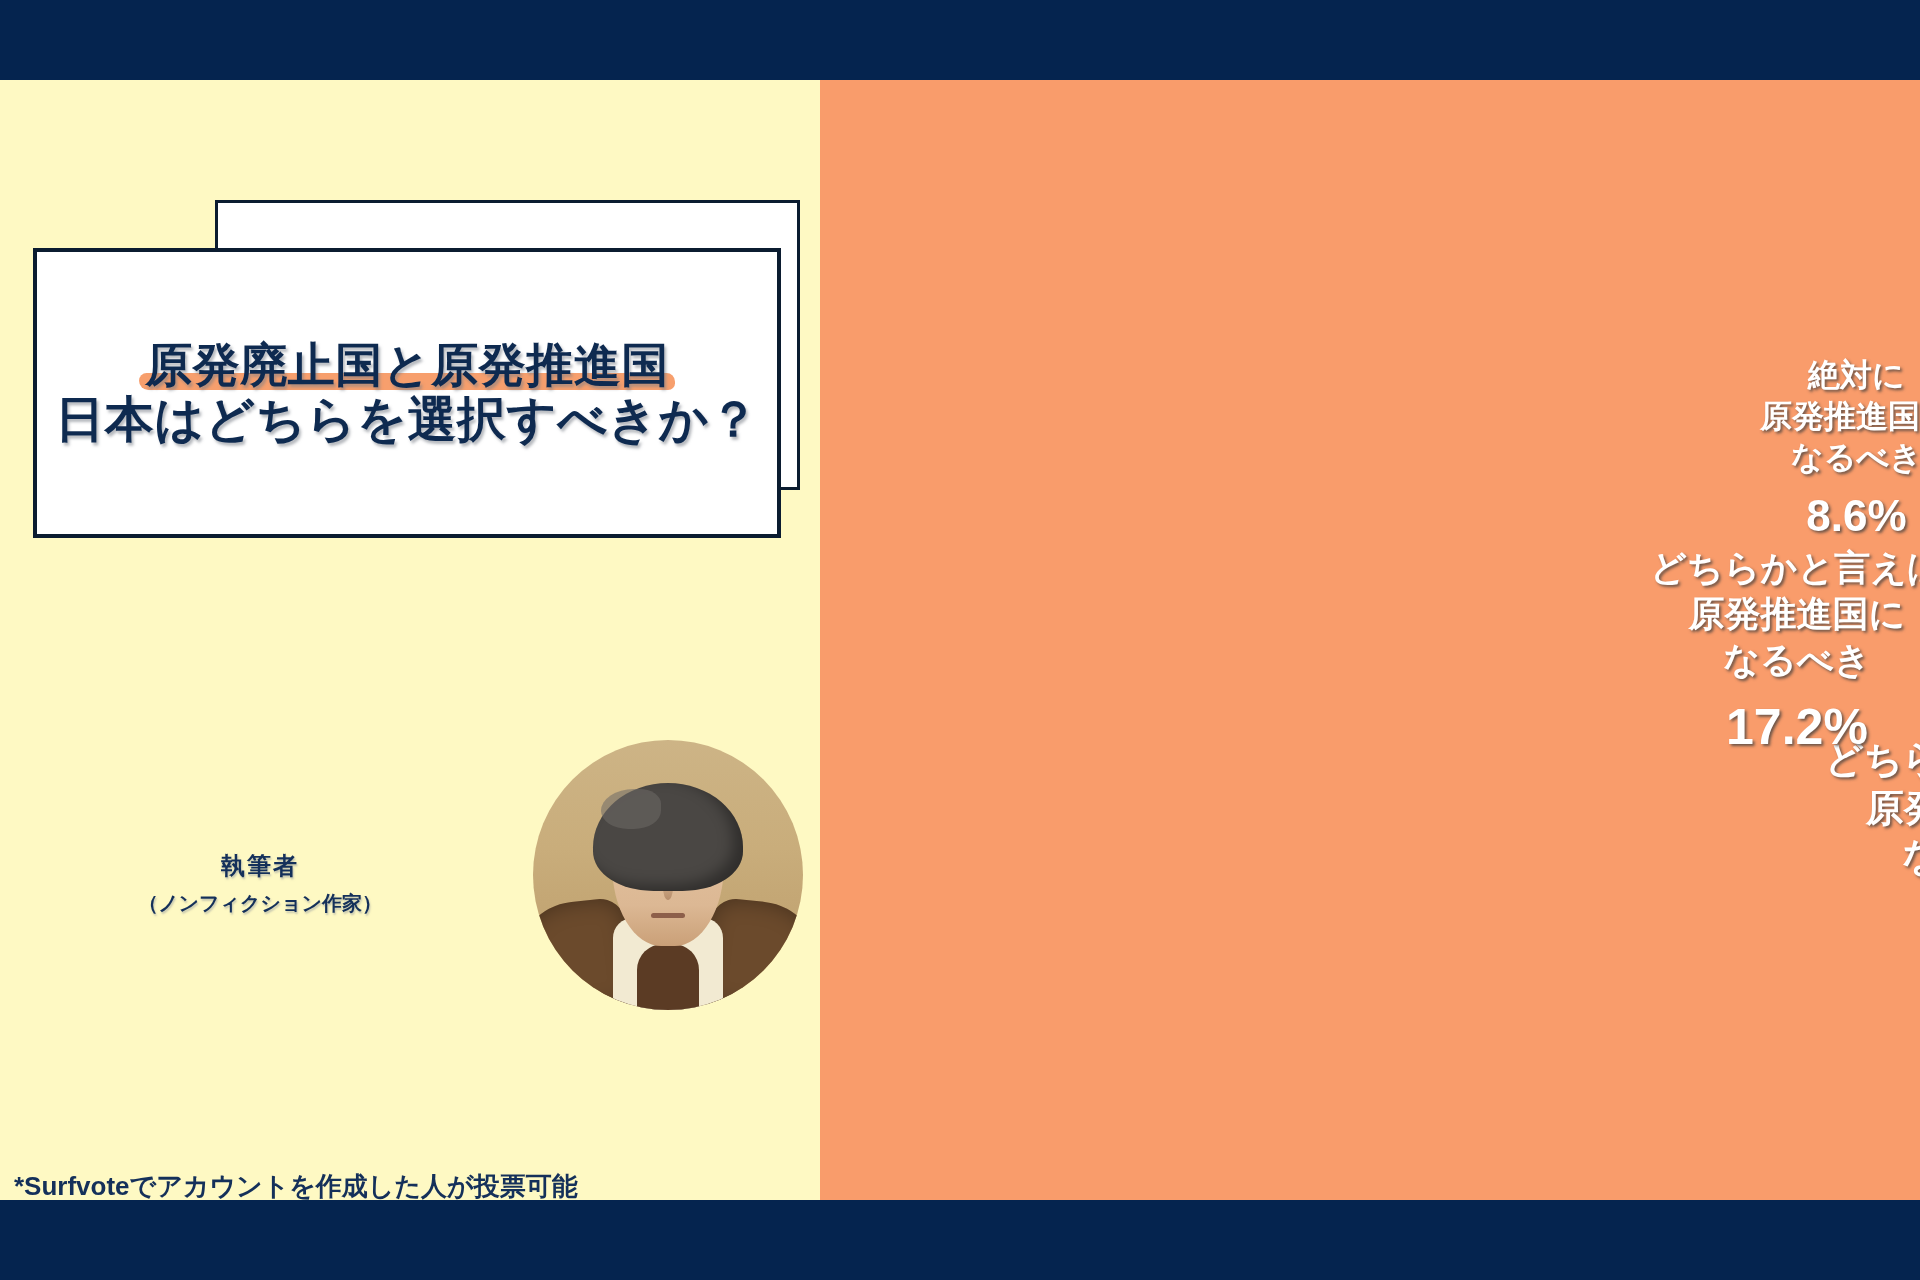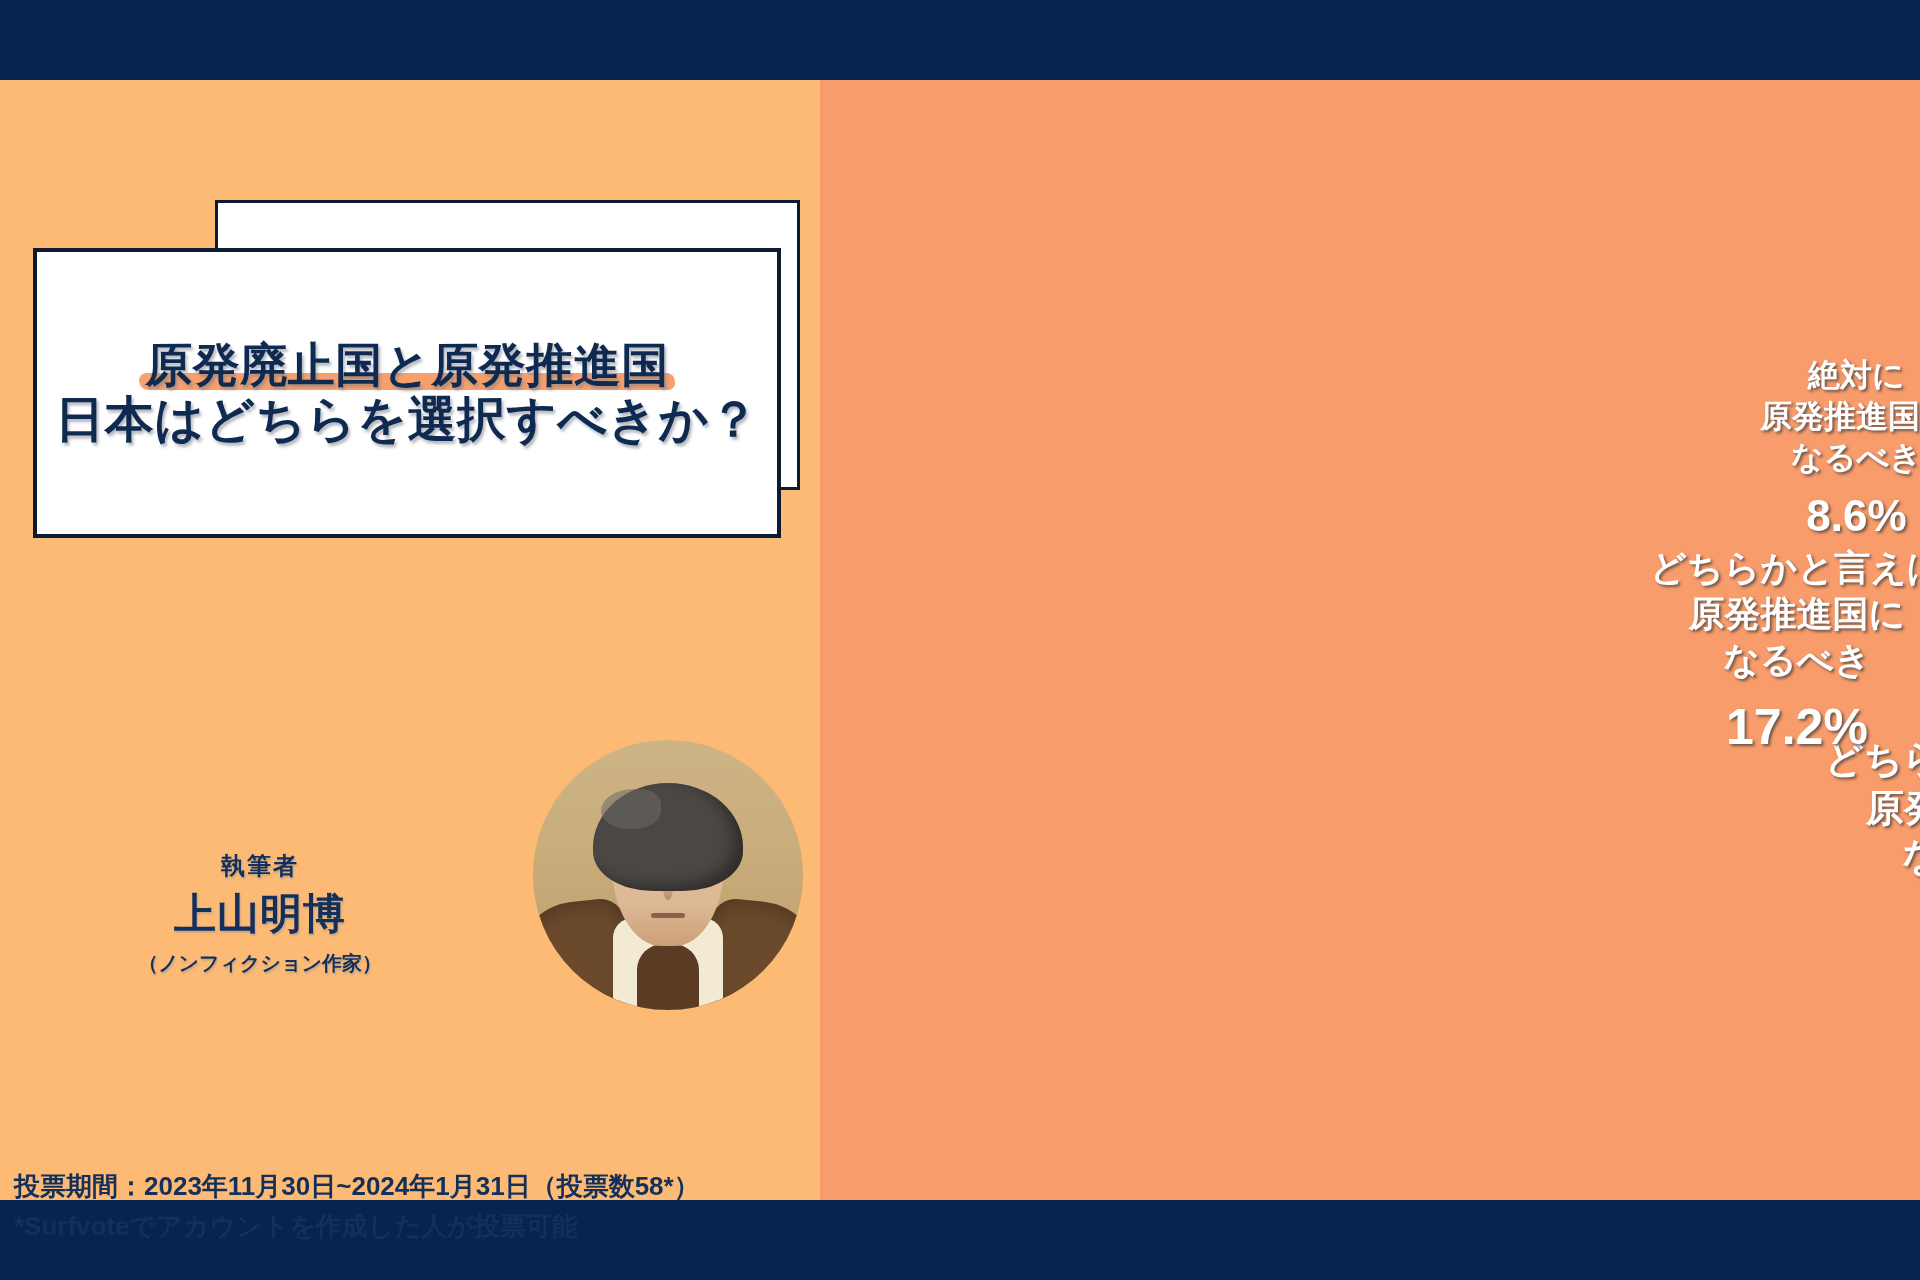--- a/index.html
+++ b/index.html
@@ -13,21 +13,21 @@
   #stage{ position:relative; width:1920px; height:1280px; overflow:hidden; background:#052350; }
 
   
   .band{ position:absolute; left:0; width:1920px; background:#05244f; }
   #band-top{ top:0; height:80px; }
   #band-bottom{ bottom:0; height:80px; }
 
   
   #left-panel{
     position:absolute; left:0; top:80px; width:820px; height:1120px;
-    background:#fdba74;
+    background:#fef9c3;
   }
   
   #right-panel{
     position:absolute; left:820px; top:80px; width:1100px; height:1120px;
     background:#f99c6b;
   }
 
   
   #title-card-back{
     position:absolute; left:215px; top:120px; width:585px; height:290px;
@@ -153,42 +153,40 @@
     <div id="title-card-front">
       <div id="title-line-1" class="title-line">
         <span class="hl"></span>
         <span>原発廃止国と原発推進国</span>
       </div>
       <div id="title-line-2" class="title-line">日本はどちらを選択すべきか？</div>
     </div>
 
     <div id="author-block">
       <div id="author-role">執筆者</div>
-      <div id="author-name">上山明博</div>
       <div id="author-title">（ノンフィクション作家）</div>
     </div>
 
     <div id="portrait">
       <div class="cardigan-l"></div>
       <div class="cardigan-r"></div>
       <div class="shirt"></div>
       <div class="vest"></div>
       <div class="face">
         <div class="brow l"></div>
         <div class="brow r"></div>
         <div class="eye l"></div>
         <div class="eye r"></div>
         <div class="nose"></div>
         <div class="mouth"></div>
       </div>
       <div class="hair"></div>
     </div>
 
     <div id="footnote">
-      <div>投票期間：2023年11月30日~2024年1月31日（投票数58*）</div>
       <div>*Surfvoteでアカウントを作成した人が投票可能</div>
     </div>
 
   </div>
 
   <div id="right-panel">
 
     <div class="pie-label" id="label-lean-abolish">
       <span class="u">どちらかと言えば</span><br>
       <span class="u">原発廃止国に</span><br>

